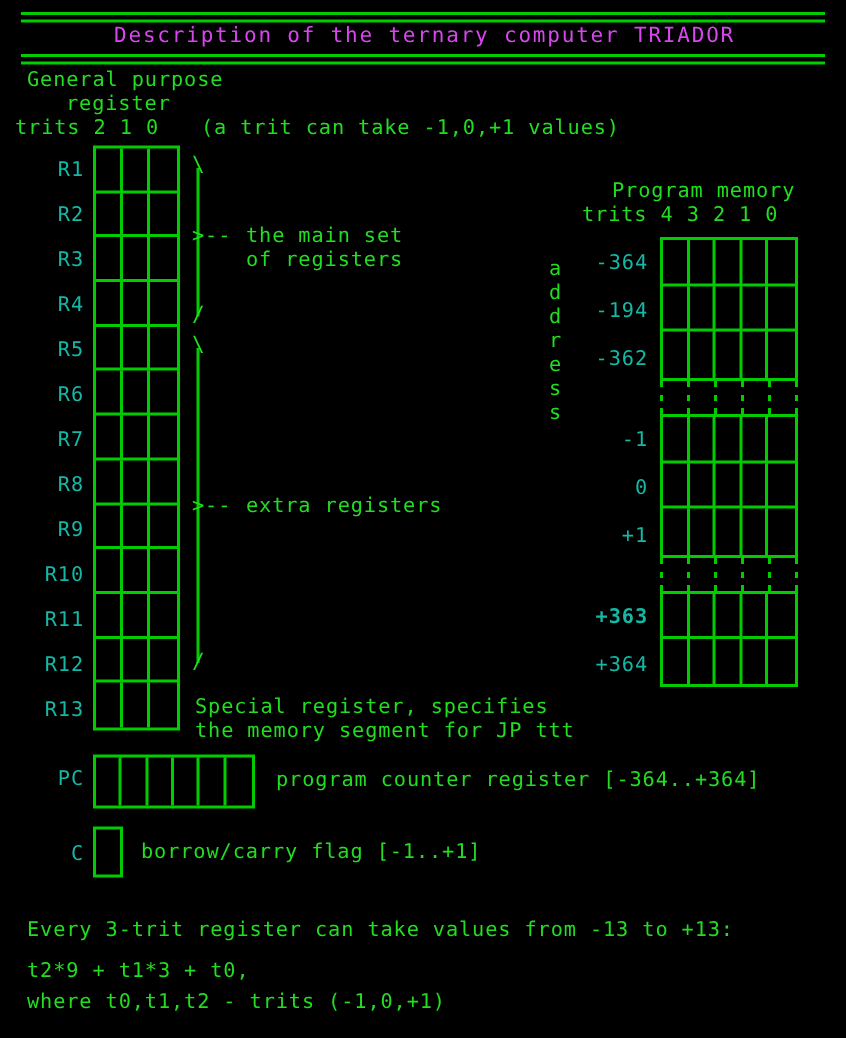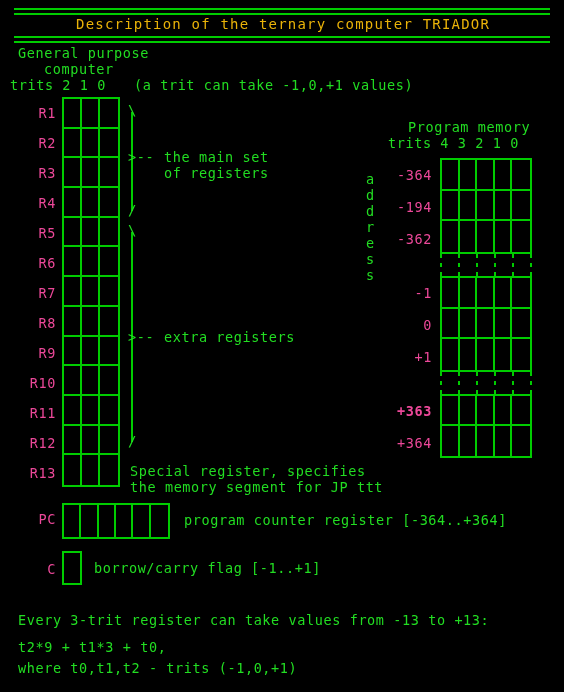--- a/index.html
+++ b/index.html
@@ -54,29 +54,29 @@
     background: repeating-linear-gradient(
       to bottom,
       #00cc00 0px, #00cc00 4px,
       transparent 4px, transparent 9px
     );
   }
   .rowlabel {
     position: absolute;
     text-align: right;
     font-size: 13.5px;
-    color: #ec4899;
+    color: #14b8a6;
     white-space: pre;
     letter-spacing: 0.6px;
   }
   .title {
     position: absolute;
     font-size: 14px;
     letter-spacing: 1.2px;
-    color: #eab308;
+    color: #d946ef;
     white-space: pre;
   }
   .slash {
     position: absolute;
     font-size: 14px;
     color: #22dd22;
     line-height: 14px;
   }
 </style>
 </head>
@@ -86,21 +86,21 @@
 
   <div class="rule" style="left:14px; top:8px; width:536px;"></div>
   <div class="rule" style="left:14px; top:13px; width:536px;"></div>
 
   <div class="title" style="left:76px; top:16px;">Description of the ternary computer TRIADOR</div>
 
   <div class="rule" style="left:14px; top:36px; width:536px;"></div>
   <div class="rule" style="left:14px; top:41px; width:536px;"></div>
 
   <div class="txt" style="left:18px; top:46px;">General purpose</div>
-  <div class="txt" style="left:44px; top:62px;">computer</div>
+  <div class="txt" style="left:44px; top:62px;">register</div>
   <div class="txt" style="left:10px; top:78px;">trits 2 1 0</div>
   <div class="txt" style="left:134px; top:78px;">(a trit can take -1,0,+1 values)</div>
 
   <div id="reg-labels">
       <div class="rowlabel" style="left: 18px; width: 38px; top: 105px;">R1</div>
       <div class="rowlabel" style="left: 18px; width: 38px; top: 135px;">R2</div>
       <div class="rowlabel" style="left: 18px; width: 38px; top: 165px;">R3</div>
       <div class="rowlabel" style="left: 18px; width: 38px; top: 195px;">R4</div>
       <div class="rowlabel" style="left: 18px; width: 38px; top: 225px;">R5</div>
       <div class="rowlabel" style="left: 18px; width: 38px; top: 255px;">R6</div>

